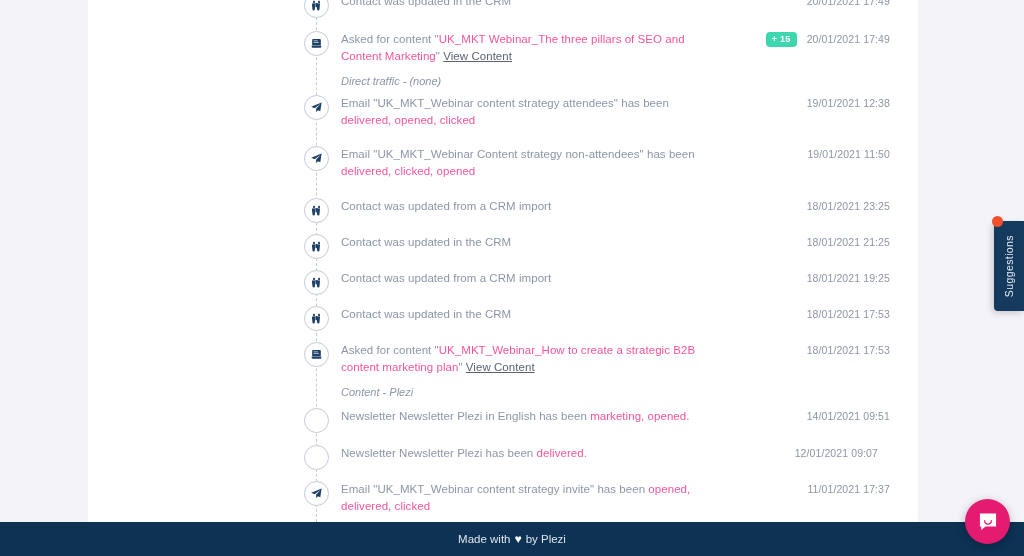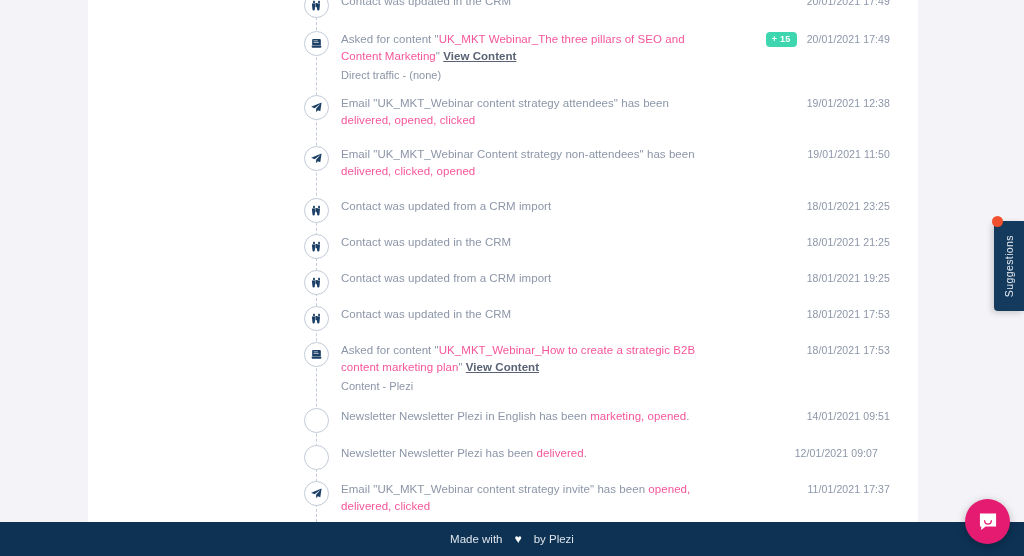--- a/index.html
+++ b/index.html
@@ -88,28 +88,29 @@
   .tl-text {
     font-size: 11.5px;
     line-height: 17px;
     color: #8c96a8;
     letter-spacing: 0.05px;
   }
   .tl-text .pink { color: #f5569b; }
   .tl-link {
     color: #5a6375;
     text-decoration: underline;
-    font-weight: bold;
+    font-weight: normal;
     cursor: pointer;
   }
   .tl-sub {
     font-size: 11px;
     line-height: 16px;
     color: #8c96a8;
-    margin-top: 2px;
+    font-style: italic;
+    margin-top: 8px;
   }
 
   .tl-right {
     flex: 0 0 190px;
     width: 190px;
     padding-top: 3px;
     padding-right: 28px;
     display: flex;
     align-items: flex-start;
     justify-content: flex-end;
@@ -145,21 +146,21 @@
     background: #0d3254;
     display: flex;
     align-items: center;
     justify-content: center;
   }
   #footer .ftxt {
     color: #dfe5ed;
     font-size: 11.5px;
     display: flex;
     align-items: center;
-    gap: 12px;
+    gap: 4px;
   }
   #footer .heart { color: #ffffff; font-size: 12px; }
 
   
   #suggestions {
     position: absolute;
     right: 0;
     top: 221px;
     width: 30px;
     height: 90px;

